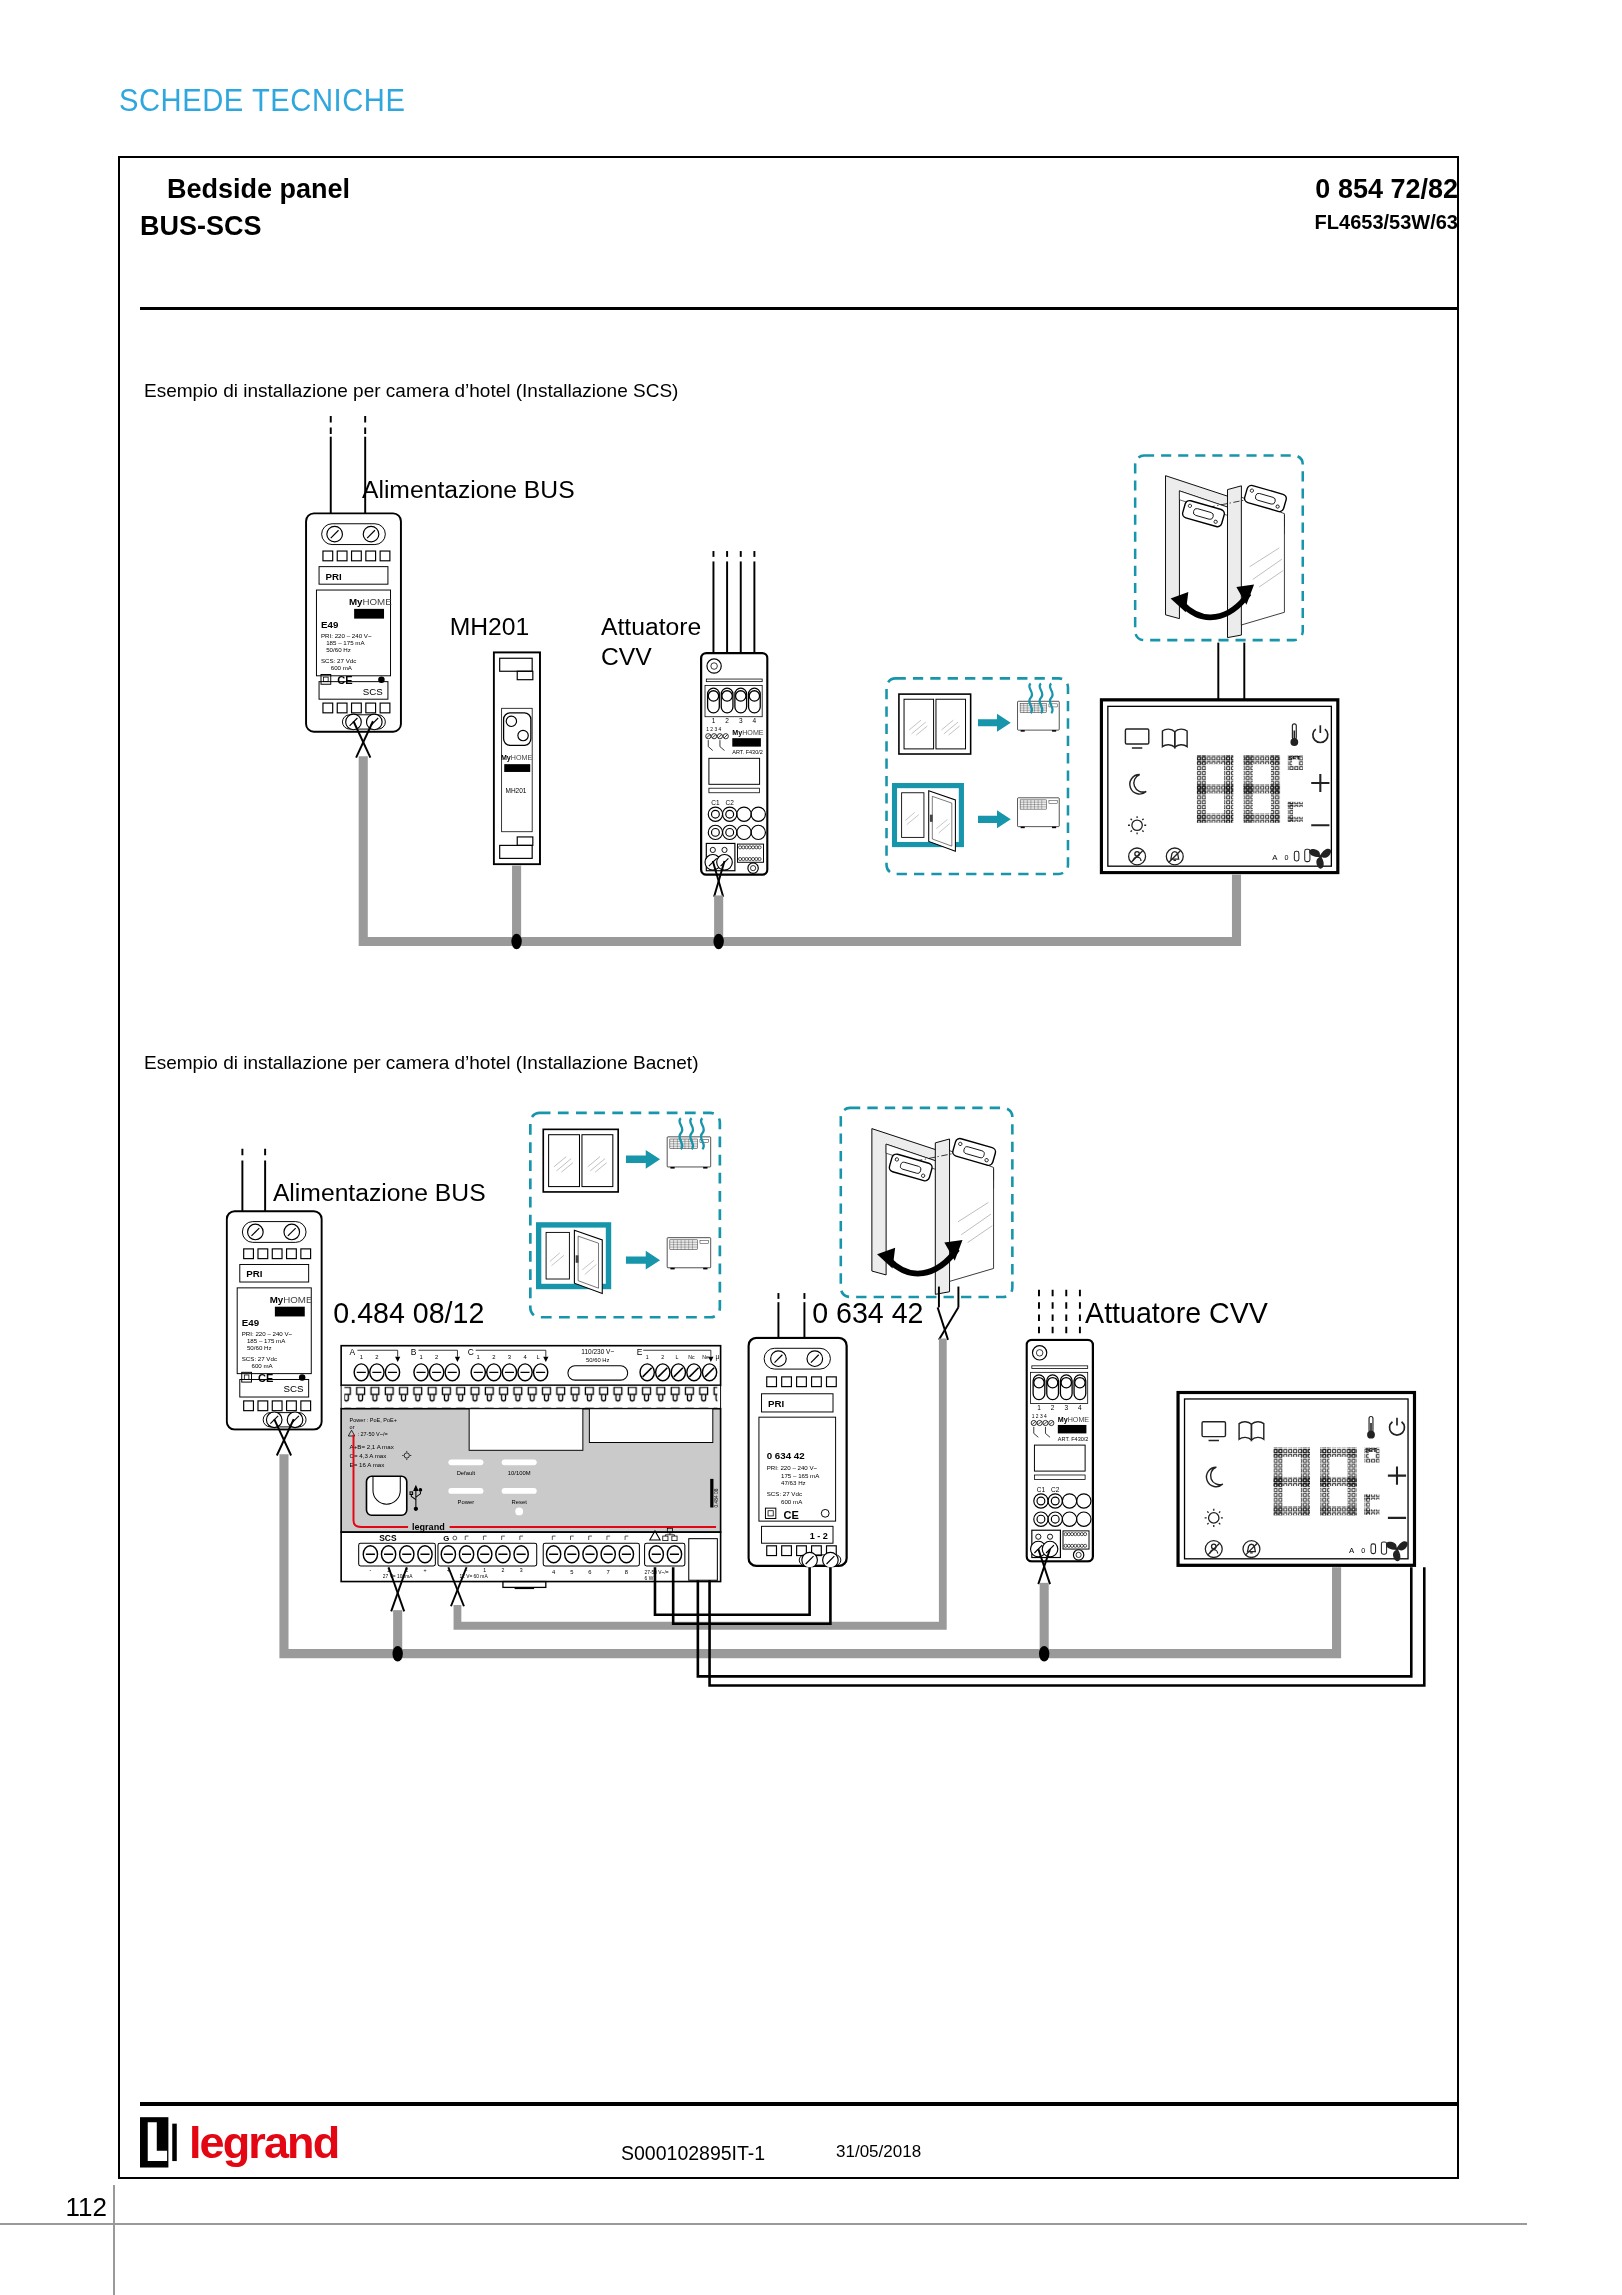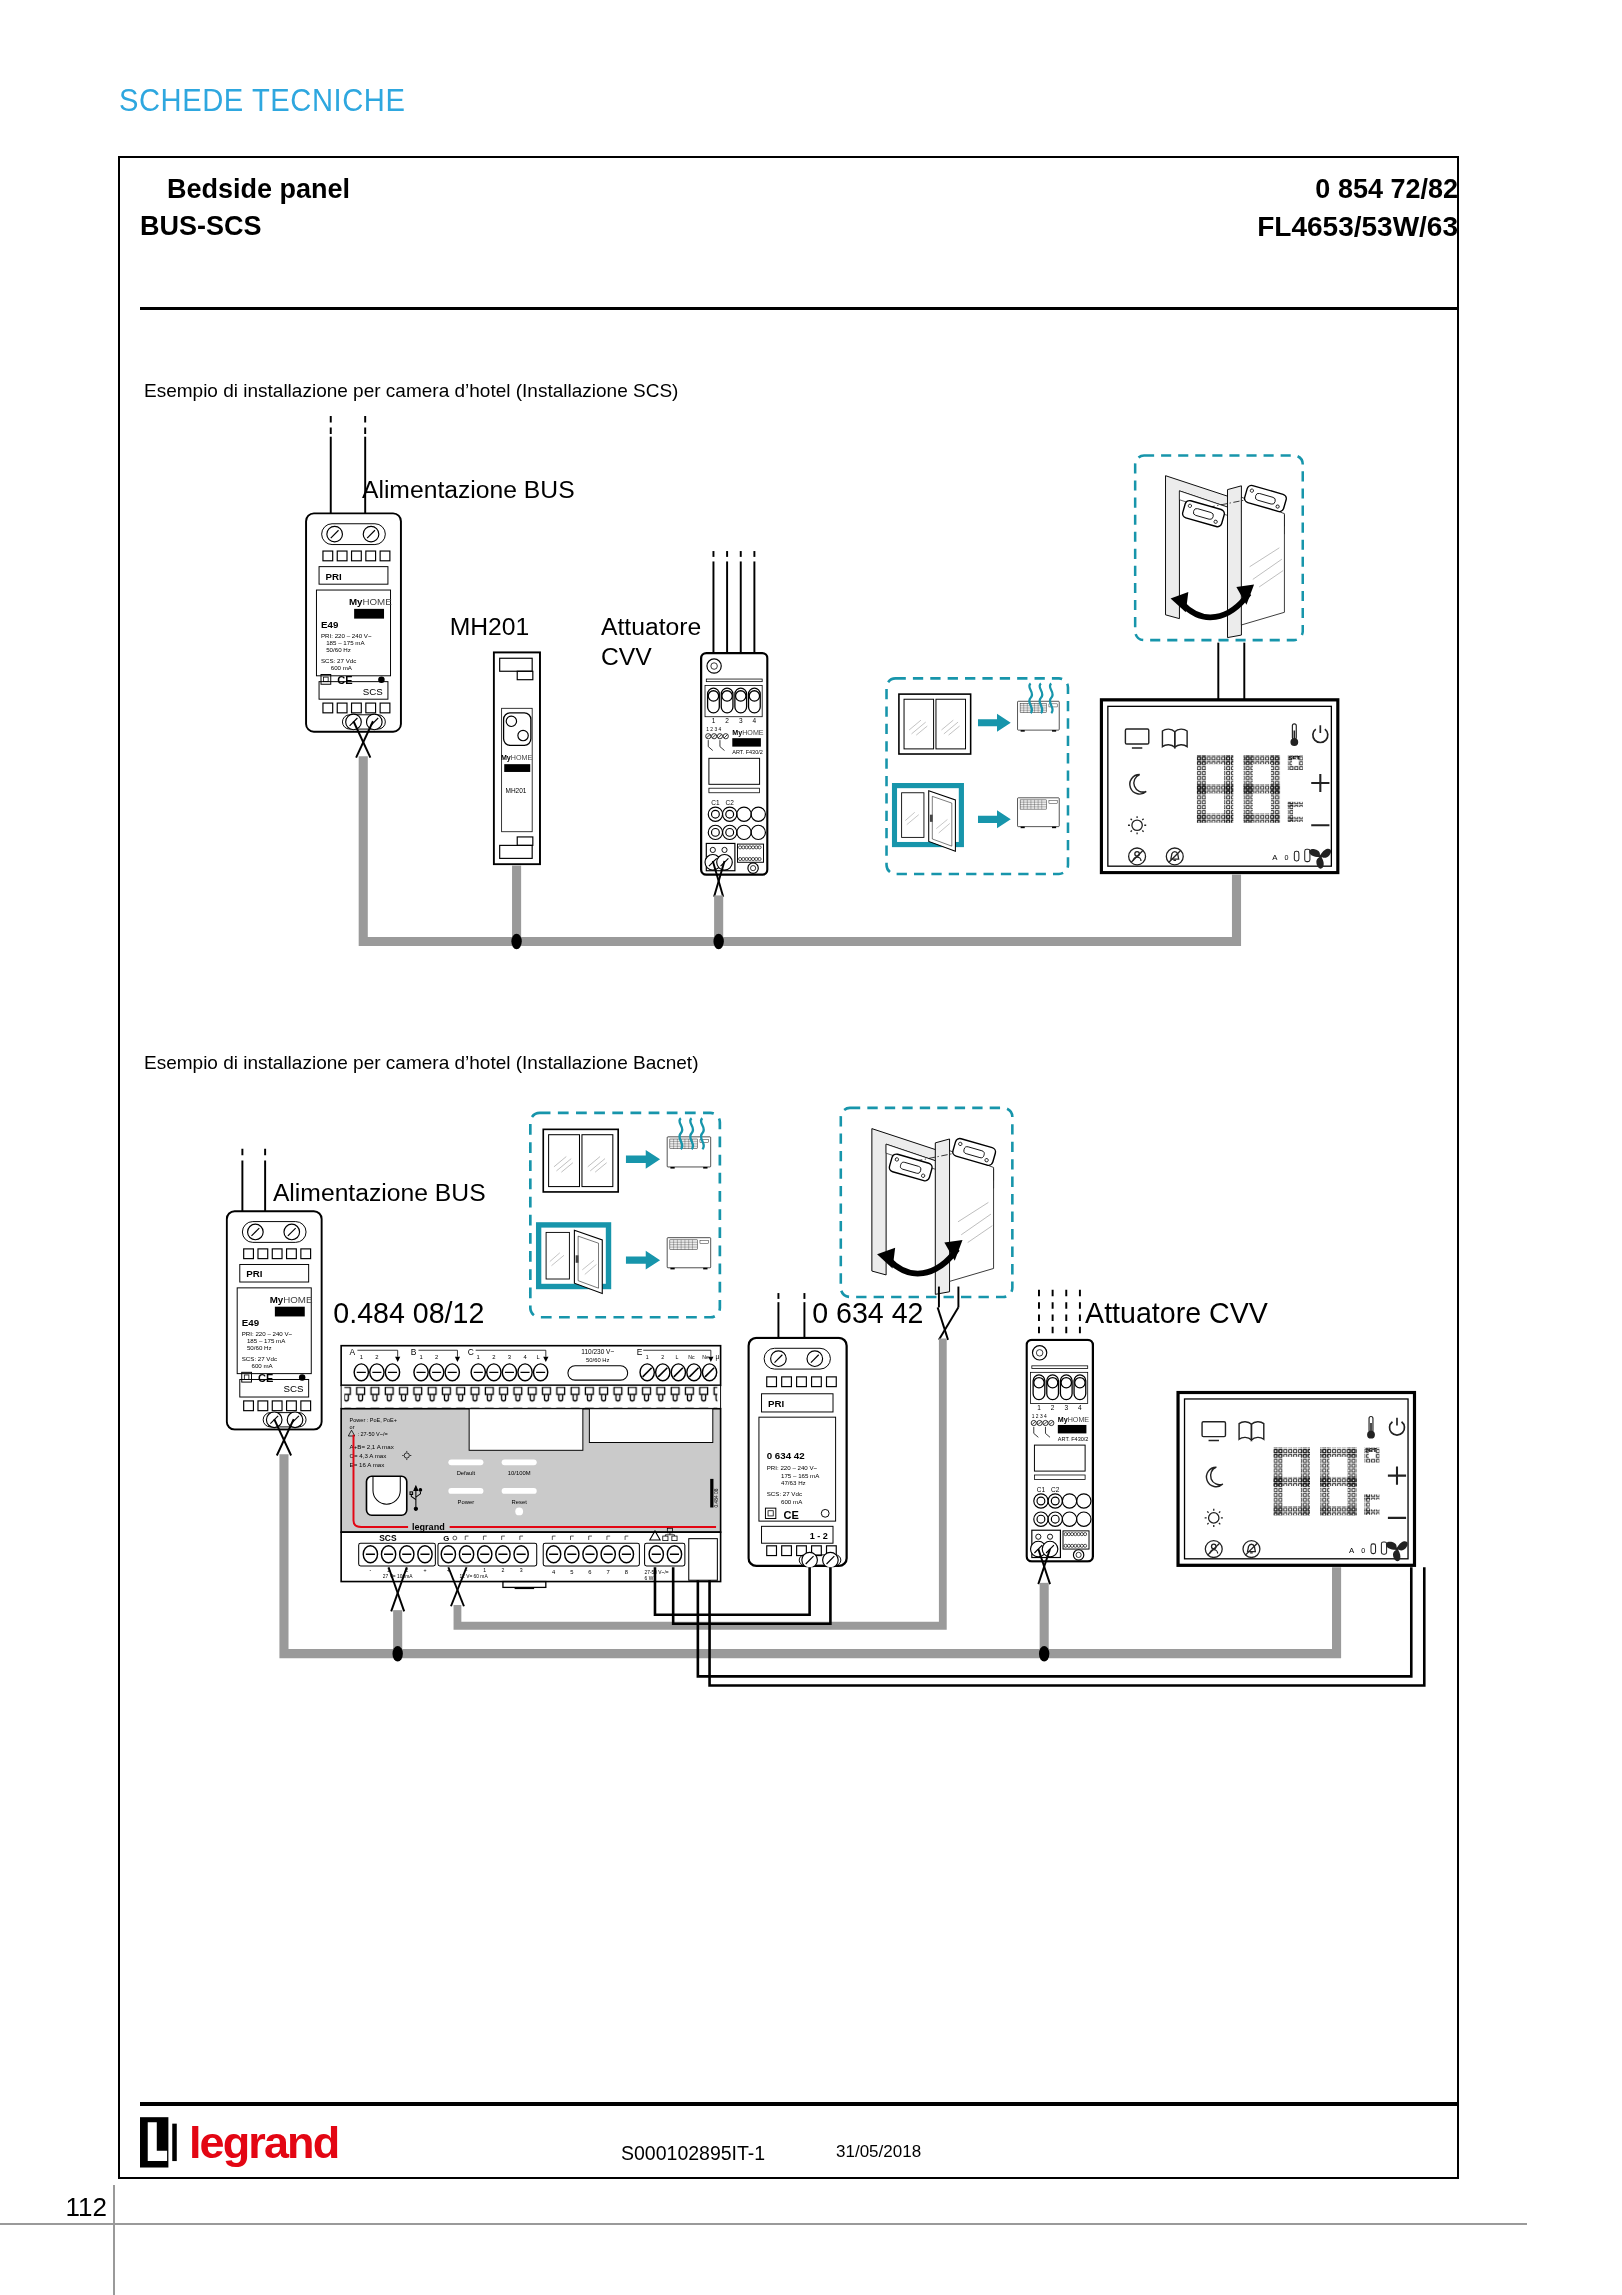--- a/index.html
+++ b/index.html
@@ -4,21 +4,21 @@
 <style>
   html,body{margin:0;padding:0;background:#fff;}
   body{font-family:"Liberation Sans",sans-serif;color:#000;}
   .page{position:relative;width:1527px;height:2295px;background:#fff;overflow:hidden;}
   .abs{position:absolute;}
   .kicker{left:119px;top:83px;font-size:31px;color:#2ea7df;transform:scaleX(.94);transform-origin:left;letter-spacing:0.6px;}
   .frame{left:118px;top:156px;width:1341px;height:2023px;border:2.6px solid #000;box-sizing:border-box;}
   .t1{left:140px;top:174px;font-size:27px;font-weight:bold;margin-left:27px;}
   .t2{left:140px;top:211px;font-size:27px;font-weight:bold;}
   .c1{left:910px;top:174px;width:548px;font-size:27px;font-weight:bold;text-align:right;}
-  .c2{left:910px;top:211px;width:548px;font-size:28px;font-weight:bold;text-align:right;}
+  .c2{left:910px;top:211px;width:548px;font-size:20px;font-weight:bold;text-align:right;}
   .rule{left:140px;top:307px;width:1318px;height:2.6px;background:#000;}
   .secbar{left:137px;top:327px;width:1323px;height:42px;background:#dcdcdc;}
   .secbar span{display:block;margin:6.5px 0 0 18px;font-size:23px;font-weight:bold;}
   .cap{font-size:19px;}
   .cap1{left:144px;top:380px;}
   .cap2{left:144px;top:1052px;}
   .dsvg{left:118px;top:156px;}
   .frule{left:140px;top:2102px;width:1318px;height:3.9px;background:#000;}
   .legrand{left:140px;top:2117px;display:flex;align-items:center;gap:9px;}
   .legrand .word{color:#e30613;font-size:45px;font-weight:800;letter-spacing:-1.9px;}

